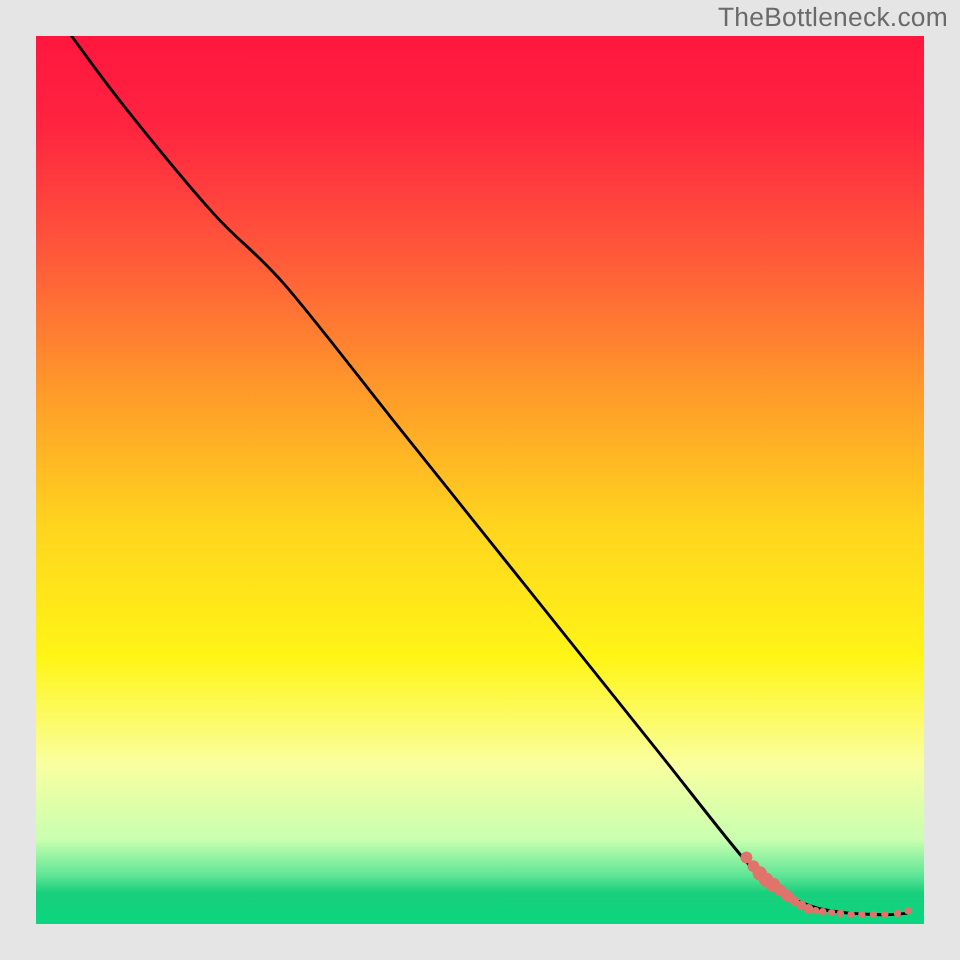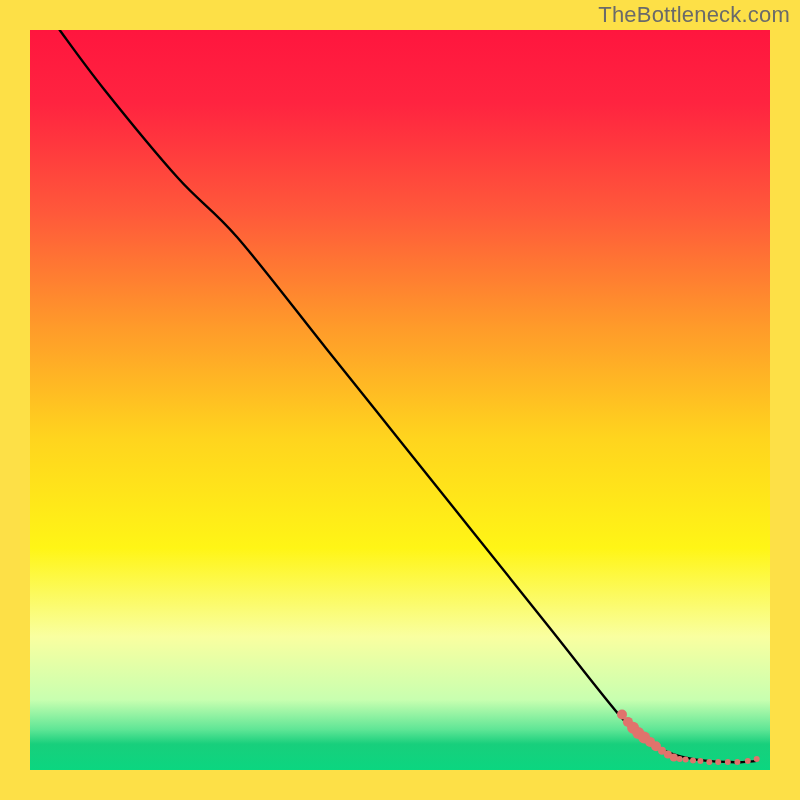--- a/index.html
+++ b/index.html
@@ -8,21 +8,21 @@
     width: 800px;
     height: 800px;
     background: #000;
     overflow: hidden;
     font-family: Arial, Helvetica, sans-serif;
   }
   .stage {
     position: relative;
     width: 800px;
     height: 800px;
-    background: #fde047;
+    background: #e5e5e5;
   }
   .watermark {
     position: absolute;
     top: 2px;
     right: 10px;
     color: #6a6a6a;
     font-size: 22px;
     font-weight: 500;
     letter-spacing: 0.2px;
     user-select: none;

